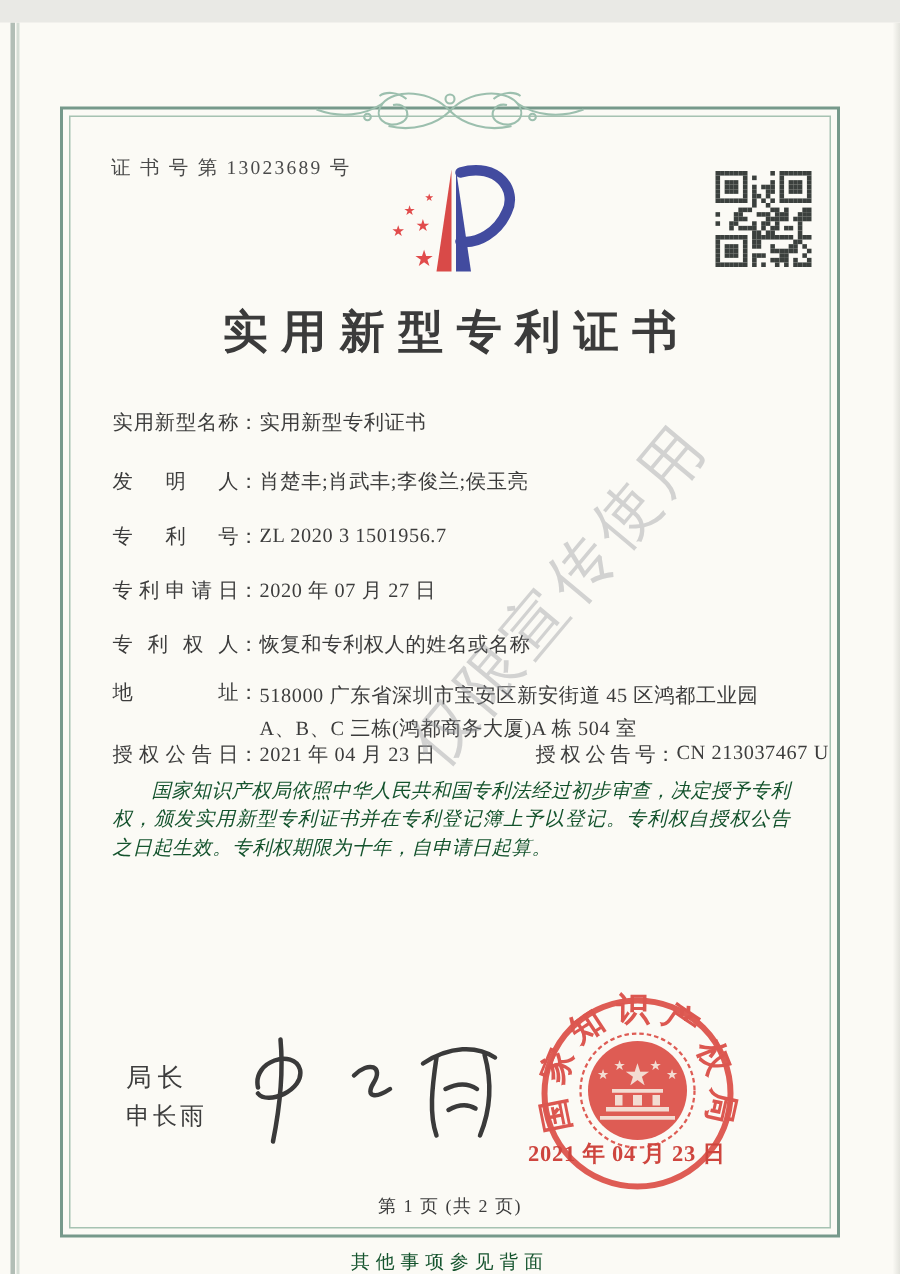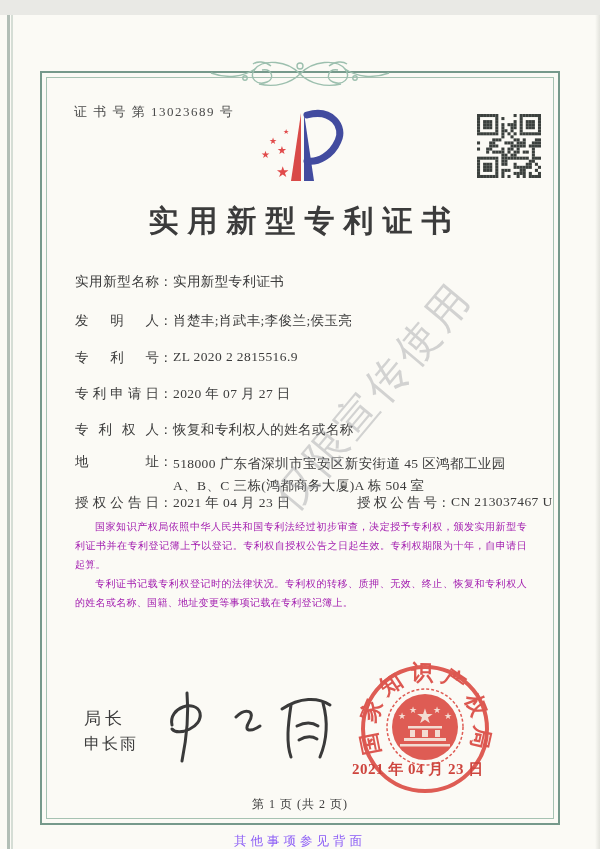--- a/index.html
+++ b/index.html
@@ -39,34 +39,34 @@
   .row { position:absolute; left:0; white-space:nowrap; font-size:13.5px; color:#3c3c3c; }
   .flabel { display:inline-block; width:84px; text-align:justify; text-align-last:justify; -moz-text-align-last:justify; vertical-align:top; }
   .colon { display:inline-block; width:14px; vertical-align:top; }
   .fvalue { display:inline-block; vertical-align:top; letter-spacing:.4px; }
   .fvalue.wrap { width:352px; white-space:normal; line-height:1.6; }
   .gval1 { display:inline-block; width:152px; vertical-align:top; letter-spacing:.4px; }
   .glabel2 { display:inline-block; width:80px; margin-left:32px; text-align:justify; text-align-last:justify; -moz-text-align-last:justify; vertical-align:top; }
 
   
   .legal { position:absolute; left:75px; top:502px; width:452px; z-index:10; }
-  .legal p { margin:0; font-size:10px; line-height:19px; text-align:justify; text-indent:2em; letter-spacing:.3px; color:#a21caf; }
+  .legal p { margin:0; font-size:13px; line-height:19px; text-align:justify; text-indent:2em; letter-spacing:.3px; color:#14532d;font-style:italic; }
 
   
   .sig-title { position:absolute; left:84px; top:692px; font-size:17px; letter-spacing:4px; z-index:10; }
   .sig-name  { position:absolute; left:84px; top:719px; font-size:16px; letter-spacing:2px; z-index:10; }
   .sig-hand  { position:absolute; left:150px; top:670px; z-index:10; }
 
   
   .seal { position:absolute; left:350px; top:642px; z-index:20; opacity:.9; }
   .seal-date { position:absolute; left:352px; top:745px; font-size:15px; font-weight:600;
     color:#ce453e; letter-spacing:.5px; z-index:21; }
 
   .page-no { position:absolute; left:0; right:0; top:781px; text-align:center; font-size:12px; letter-spacing:1px; z-index:10; }
-  .back-note { position:absolute; left:0; right:0; top:818px; text-align:center; font-size:12.5px; letter-spacing:4px; color:#8b5cf6; z-index:10; }
+  .back-note { position:absolute; left:0; right:0; top:818px; text-align:center; font-size:12.5px; letter-spacing:4px; color:#14532d; z-index:10; }
 
   .watermark { position:absolute; left:205px; top:352px; width:340px; height:60px;
     text-align:center; font-size:42px; letter-spacing:5px; color:rgba(152,154,160,.42);
     transform:rotate(-50deg); z-index:40; pointer-events:none; white-space:nowrap; }
 </style>
 </head>
 <body>
 
 <div class="page">
 
@@ -338,39 +338,38 @@
   <div class="title">实用新型专利证书</div>
 
   <div class="fields">
     <div class="row" style="top:3px">
       <span class="flabel">实用新型名称</span><span class="colon">：</span><span class="fvalue">实用新型专利证书</span>
     </div>
     <div class="row" style="top:42px">
       <span class="flabel">发明人</span><span class="colon">：</span><span class="fvalue">肖楚丰;肖武丰;李俊兰;侯玉亮</span>
     </div>
     <div class="row" style="top:79px">
-      <span class="flabel">专利号</span><span class="colon">：</span><span class="fvalue">ZL 2020 2 2815516.9</span>
+      <span class="flabel">专利号</span><span class="colon">：</span><span class="fvalue">ZL 2020 3 1501956.7</span>
     </div>
     <div class="row" style="top:115px">
       <span class="flabel">专利申请日</span><span class="colon">：</span><span class="fvalue">2020 年 07 月 27 日</span>
     </div>
     <div class="row" style="top:151px">
       <span class="flabel">专利权人</span><span class="colon">：</span><span class="fvalue">恢复和专利权人的姓名或名称</span>
     </div>
     <div class="row" style="top:183px">
       <span class="flabel">地址</span><span class="colon">：</span><span class="fvalue wrap">518000 广东省深圳市宝安区新安街道 45 区鸿都工业园 A、B、C 三栋(鸿都商务大厦)A 栋 504 室</span>
     </div>
     <div class="row" style="top:224px">
       <span class="flabel">授权公告日</span><span class="colon">：</span><span class="gval1">2021 年 04 月 23 日</span><span class="glabel2">授权公告号</span><span class="colon">：</span><span class="fvalue">CN 213037467 U</span>
     </div>
   </div>
 
   <div class="legal">
     <p>国家知识产权局依照中华人民共和国专利法经过初步审查，决定授予专利权，颁发实用新型专利证书并在专利登记簿上予以登记。专利权自授权公告之日起生效。专利权期限为十年，自申请日起算。</p>
-    <p>专利证书记载专利权登记时的法律状况。专利权的转移、质押、无效、终止、恢复和专利权人的姓名或名称、国籍、地址变更等事项记载在专利登记簿上。</p>
   </div>
 
   <div class="sig-title">局长</div>
   <div class="sig-name">申长雨</div>
 
   <svg class="sig-hand" width="200" height="88" viewBox="0 0 200 88">
     <g fill="none" stroke="#3a3a3a" stroke-width="3" stroke-linecap="round" stroke-linejoin="round">
       <path d="M22 40 C18 22, 46 14, 50 28 C53 42, 28 52, 22 44"></path>
       <path d="M37 8 C39 30, 36 56, 32 76"></path>
       <path d="M86 32 C96 22, 106 26, 99 37 C93 47, 101 47, 110 41"></path>

